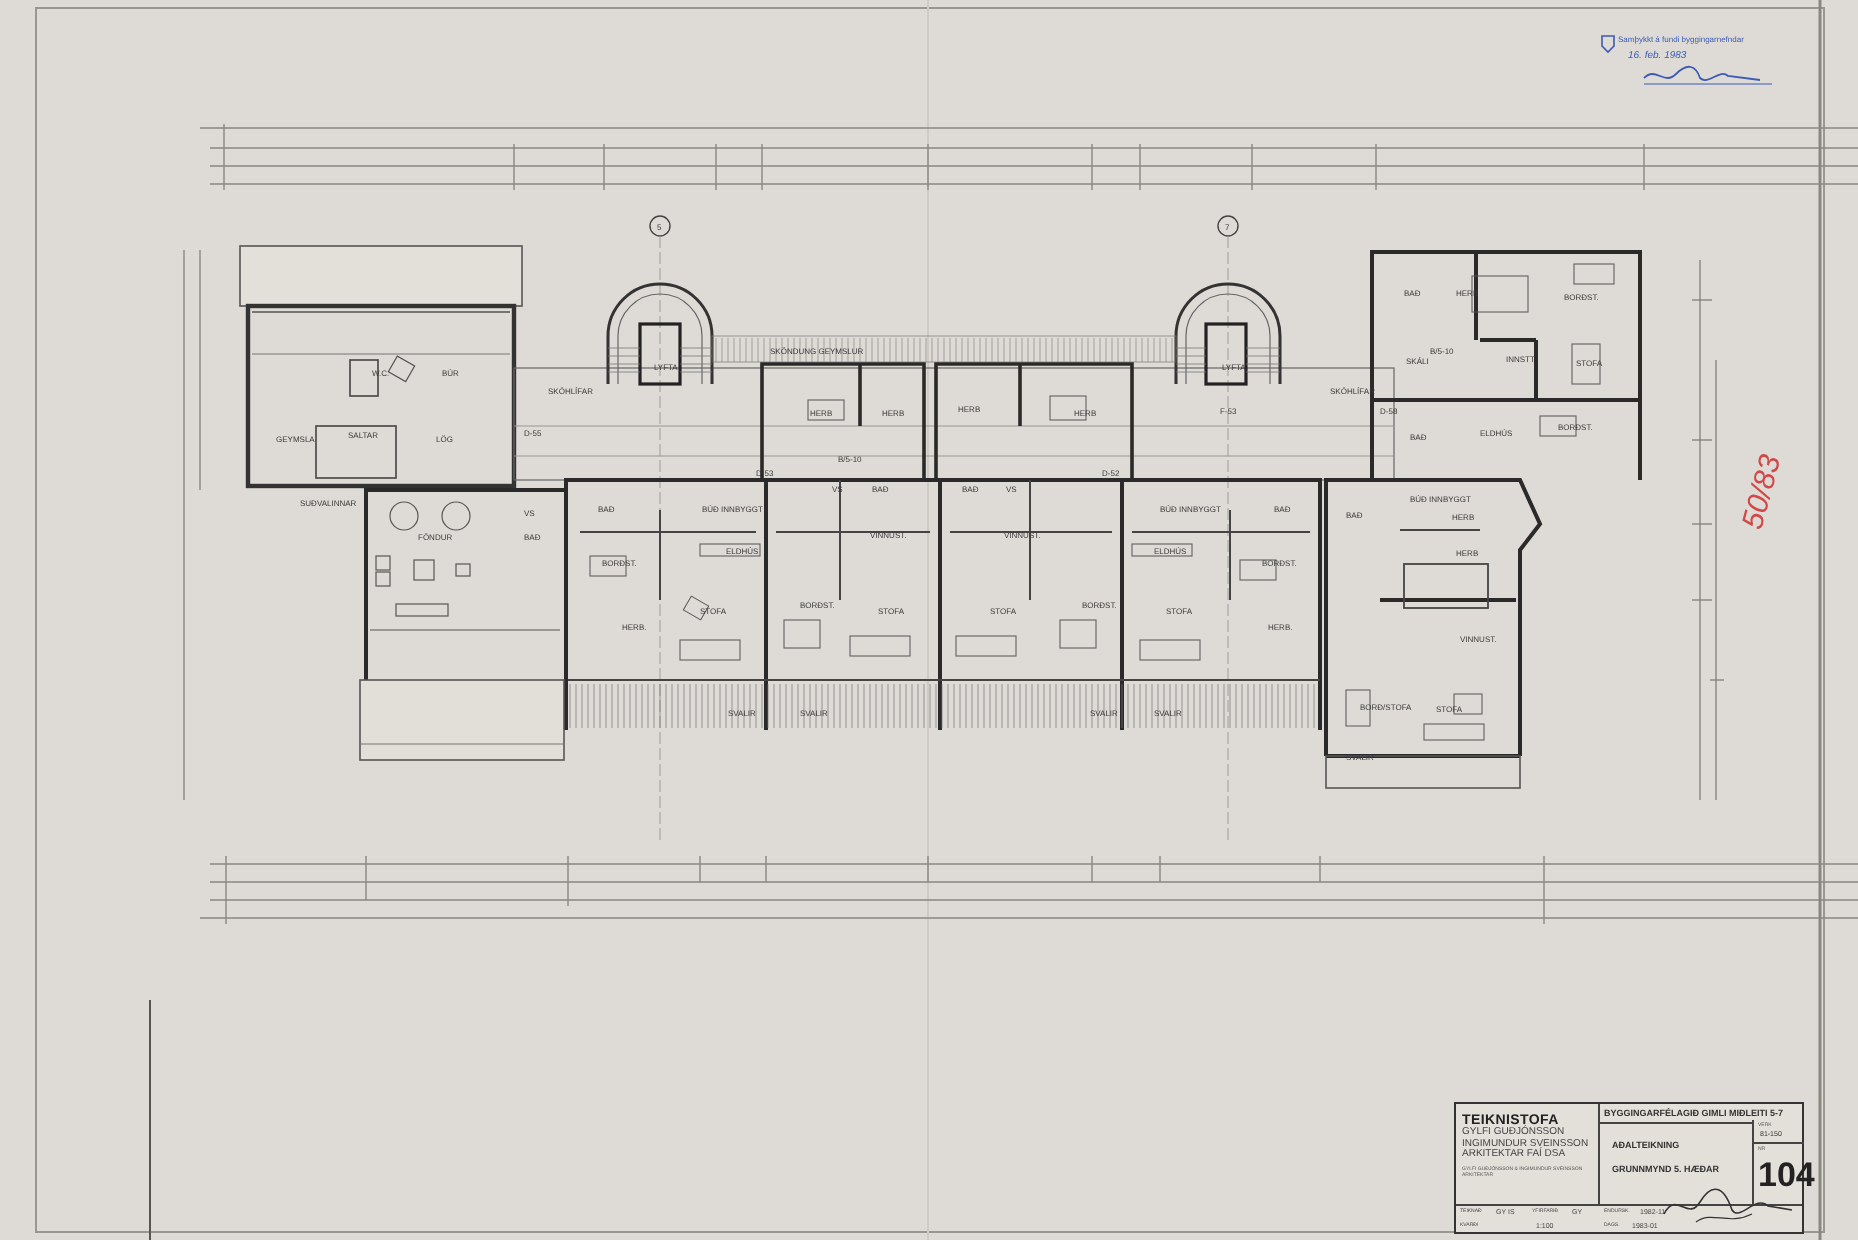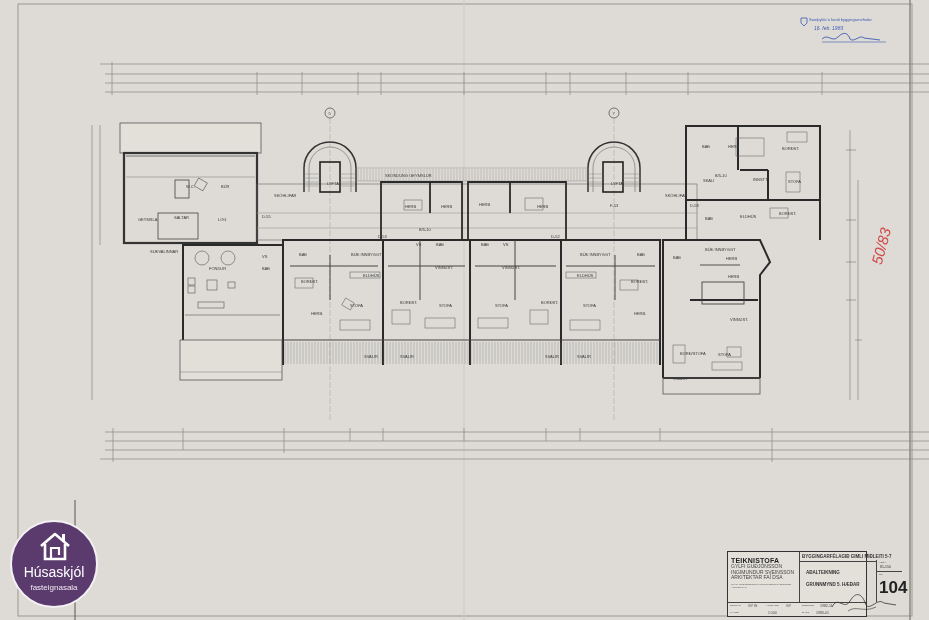--- a/index.html
+++ b/index.html
@@ -1,20 +1,20 @@
 <!DOCTYPE html>
 <html><head>
 <meta charset="utf-8">
 <style>
   html,body{margin:0;padding:0;}
   body{width:929px;height:620px;overflow:hidden;background:#d9d6d2;font-family:"Liberation Sans",sans-serif;position:relative;}
   #sheet{position:absolute;left:0;top:0;width:929px;height:620px;background:#dedbd6;}
   #sheet svg{position:absolute;left:0;top:0;}
   .lbl{font-family:"Liberation Sans",sans-serif;font-size:4px;fill:#3a3a3a;}
-  #titleblock{position:absolute;left:727px;top:551px;width:140px;height:66px;border:1.2px solid #333;background:#e3e0da;box-sizing:border-box;}
+  #titleblock{position:absolute;left:727px;top:551px;width:175px;height:66px;border:1.2px solid #333;background:#e3e0da;box-sizing:border-box;}
   #tb-left{position:absolute;left:0;top:0;width:72px;height:50px;border-right:1px solid #444;padding:2px 3px;box-sizing:border-box;}
   #tb-firm{font-size:7px;font-weight:bold;color:#222;letter-spacing:0.2px;margin-top:3px;}
   .tb-line{font-size:5px;color:#444;line-height:5.5px;}
   #tb-small{font-size:2.5px;color:#555;margin-top:2px;}
   #tb-right{position:absolute;left:72px;top:0;width:101px;height:50px;}
   #tb-client{position:absolute;left:2px;top:2px;font-size:4.5px;font-weight:bold;color:#333;}
   #tb-sub1{position:absolute;left:6px;top:18px;font-size:4.5px;font-weight:bold;color:#333;}
   #tb-sub2{position:absolute;left:6px;top:30px;font-size:4.5px;font-weight:bold;color:#333;}
   #tb-numbox{position:absolute;left:76px;top:8px;width:25px;height:42px;border-left:1px solid #444;}
   #tb-verk-lbl{position:absolute;left:2px;top:1px;font-size:2.5px;color:#555;}
@@ -557,23 +557,13 @@
       <span class="tb-cell" style="left:92px;top:1px">1982-11</span>
       <span class="tb-cell" style="left:74px;top:8px;font-size:2.5px">DAGS.</span>
       <span class="tb-cell" style="left:88px;top:8px">1983-01</span>
       <svg width="70" height="20" style="position:absolute;left:100px;top:-10px">
         <path d="M4 14 C10 2, 16 18, 22 8 S34 0, 38 12 C42 18, 50 4, 56 10 L68 12" fill="none" stroke="#333" stroke-width="0.8"></path>
         <path d="M20 18 C28 12, 36 20, 48 14" fill="none" stroke="#333" stroke-width="0.6"></path>
       </svg>
     </div>
   </div>
 
-  <div id="logo">
-    <svg width="34" height="30" viewBox="0 0 34 30">
-      <path d="M3 15 L17 3 L31 15" fill="none" stroke="#fff" stroke-width="2.6" stroke-linejoin="round"></path>
-      <path d="M7 13 V28 H27 V13" fill="none" stroke="#fff" stroke-width="2.6"></path>
-      <path d="M13 28 V17 H21 V24" fill="none" stroke="#fff" stroke-width="2.2"></path>
-      <rect x="24" y="3" width="3" height="7" fill="#fff"></rect>
-    </svg>
-    <div id="logo-name">Húsaskjól</div>
-    <div id="logo-sub">fasteignasala</div>
-  </div>
 </div>
 
 </body></html>

